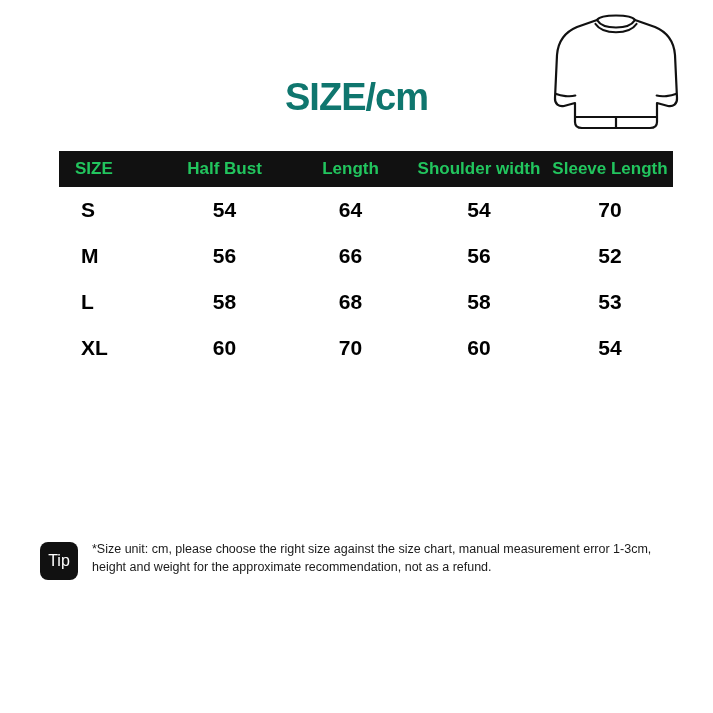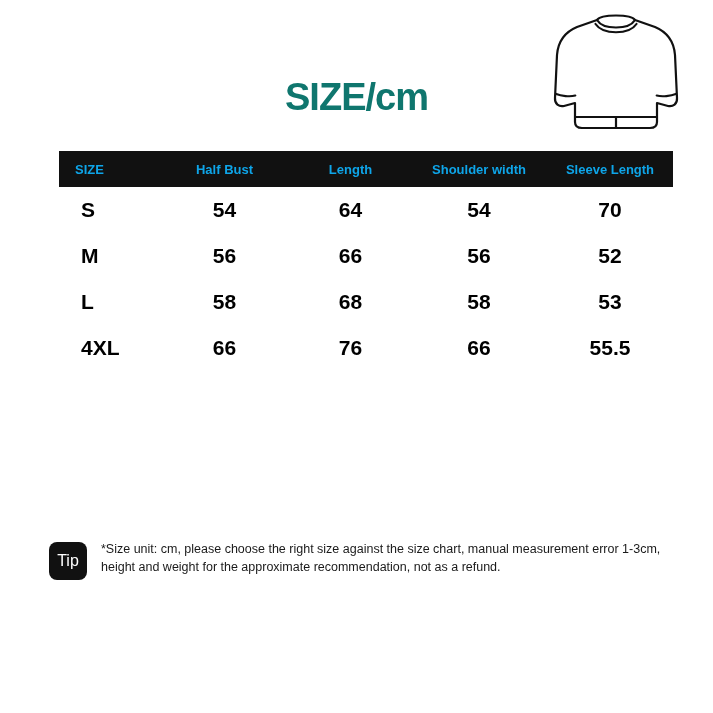--- a/index.html
+++ b/index.html
@@ -47,22 +47,22 @@
     left: 59px;
     width: 614px;
   }
   table.size-table {
     border-collapse: collapse;
     width: 614px;
     table-layout: fixed;
   }
   table.size-table thead th {
     background: #111111;
-    color: #0ea5e9;
-    font-size: 13px;
+    color: #22c55e;
+    font-size: 17px;
     font-weight: bold;
     height: 36px;
     padding: 0;
     text-align: center;
     vertical-align: middle;
   }
   table.size-table thead th.col-size {
     text-align: left;
     padding-left: 16px;
     width: 100px;
@@ -90,21 +90,20 @@
   col.c5 { width: 126px; }
 
   
   .tip-row {
     position: absolute;
     top: 540px;
     left: 40px;
     width: 640px;
     display: flex;
     align-items: flex-start;
-    justify-content: center;
   }
   .tip-badge {
     flex: 0 0 auto;
     width: 38px;
     height: 38px;
     background: #111111;
     color: #ffffff;
     border-radius: 8px;
     font-size: 16px;
     display: flex;
@@ -186,25 +185,25 @@
         <td>52</td>
       </tr>
       <tr>
         <td class="col-size">L</td>
         <td>58</td>
         <td>68</td>
         <td>58</td>
         <td>53</td>
       </tr>
       <tr>
-        <td class="col-size">4XL</td>
-        <td>66</td>
-        <td>76</td>
-        <td>66</td>
-        <td>55.5</td>
+        <td class="col-size">XL</td>
+        <td>60</td>
+        <td>70</td>
+        <td>60</td>
+        <td>54</td>
       </tr>
     </tbody>
   </table>
 </div>
 
 <div class="tip-row">
   <div class="tip-badge">Tip</div>
   <div class="tip-text">
     <p>*Size unit: cm, please choose the right size against the size chart, manual measurement error 1-3cm, height and weight for the approximate recommendation, not as a refund.</p>
   </div>

